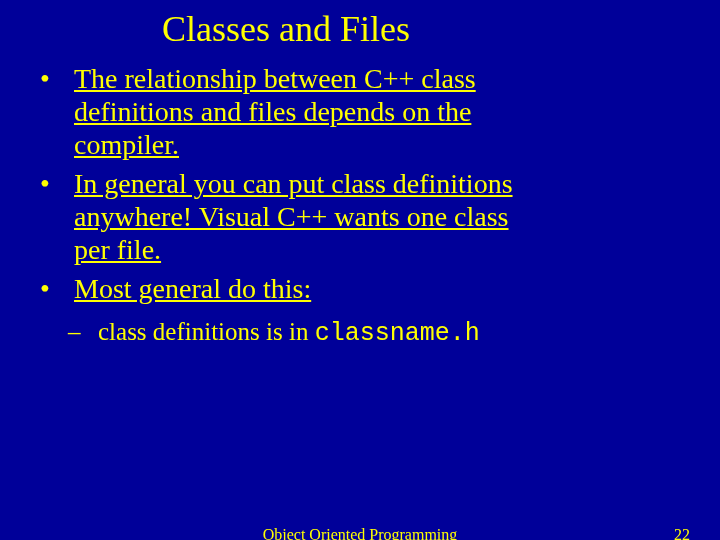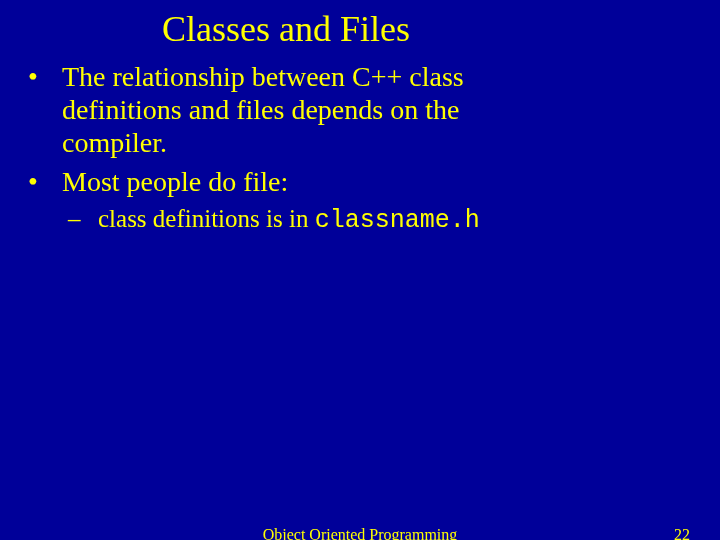--- a/index.html
+++ b/index.html
@@ -23,22 +23,23 @@
     position: relative;
   }
   .title {
     text-align: center;
     font-size: 36px;
     margin: 0 0 10px 0;
     font-weight: normal;
   }
   ul.top {
     list-style: none;
-    margin: 0;
+    margin: 12px;
     padding: 0 0 0 8px;
+    text-decoration: underline;
   }
   ul.top > li {
     font-size: 28px;
     line-height: 1.18;
     margin: 0 0 6px 0;
     padding-left: 34px;
     text-indent: -34px;
   }
   ul.top > li::before {
     content: "•";
@@ -85,21 +86,22 @@
   }
 </style>
 </head>
 <body>
 
 <div class="slide">
   <h1 class="title">Classes and Files</h1>
 
   <ul class="top">
     <li>The relationship between C++ class definitions and files depends on the compiler.</li>
-    <li>Most people do file:</li>
+    <li>In general you can put class definitions anywhere! Visual C++ wants one class per file.</li>
+    <li>Most general do this:</li>
   </ul>
 
   <ul class="sub">
     <li><span>class definitions is in </span><span class="code">classname.h</span></li>
   </ul>
 
   <div class="footer">
     <div class="footer-center">Object Oriented Programming</div>
     <div class="footer-right">22</div>
   </div>

